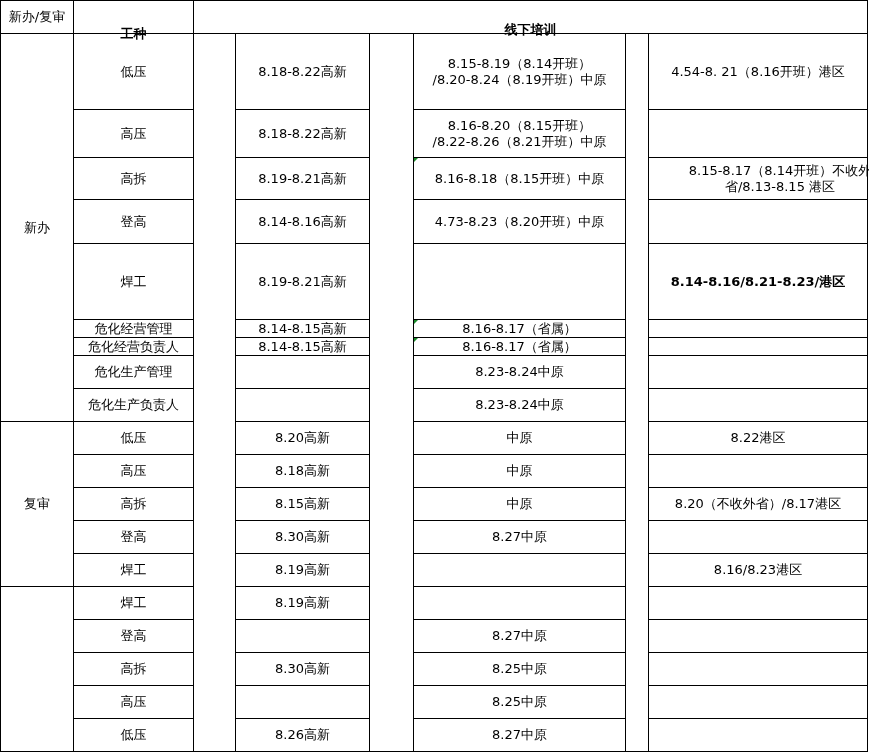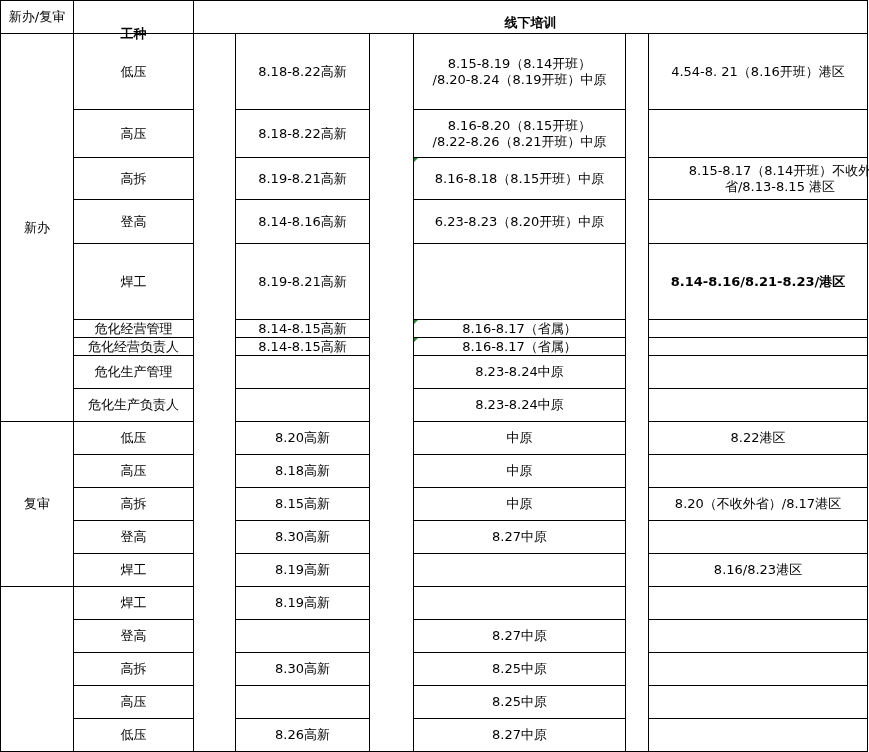--- a/index.html
+++ b/index.html
@@ -14,21 +14,21 @@
   .tight { font-size: 13px; line-height: 14px; }
   .mark { position: absolute; width: 0; height: 0; border-top: 4px solid #1a8a2a; border-right: 4px solid transparent; }
 </style>
 </head>
 <body>
 
 <div class="sheet">
 
   <div class="cell" style="left:1px;top:1px;width:72px;height:32px;">新办/复审</div>
   <div class="cell bold" style="left:74px;top:18px;width:119px;height:32px;">工种</div>
-  <div class="cell bold" style="left:194px;top:7px;width:673px;height:32px;">线下培训</div>
+  <div class="cell bold" style="left:194px;top:14px;width:673px;height:32px;">线下培训</div>
 
   <div class="cell" style="left:1px;top:34px;width:72px;height:387px;">新办</div>
   <div class="cell" style="left:1px;top:422px;width:72px;height:164px;">复审</div>
 
   <div id="rows">
       <div class="cell" style="left: 74px; top: 34px; width: 119px; height: 75px;">低压</div>
       <div class="cell" style="left: 236px; top: 34px; width: 133px; height: 75px;">8.18-8.22高新</div>
       <div class="cell" style="left: 414px; top: 34px; width: 211px; height: 75px;">8.15-8.19（8.14开班）
 /8.20-8.24（8.19开班）中原</div>
       <div class="cell" style="left: 649px; top: 34px; width: 218px; height: 75px;">4.54-8.  21（8.16开班）港区</div>
@@ -49,21 +49,21 @@
       <div class="cell" style="left: 236px; top: 158px; width: 133px; height: 41px;">8.19-8.21高新</div>
       <div class="cell" style="left: 414px; top: 158px; width: 211px; height: 41px;">8.16-8.18（8.15开班）中原</div>
       <div class="cell" style="left: 671px; top: 158px; width: 218px; height: 41px;">8.15-8.17（8.14开班）不收外
 省/8.13-8.15    港区</div>
       <div class="hline" style="left: 73px; width: 121px; top: 199px;"></div>
       <div class="hline" style="left: 235px; width: 135px; top: 199px;"></div>
       <div class="hline" style="left: 413px; width: 213px; top: 199px;"></div>
       <div class="hline" style="left: 648px; width: 220px; top: 199px;"></div>
       <div class="cell" style="left: 74px; top: 200px; width: 119px; height: 43px;">登高</div>
       <div class="cell" style="left: 236px; top: 200px; width: 133px; height: 43px;">8.14-8.16高新</div>
-      <div class="cell" style="left: 414px; top: 200px; width: 211px; height: 43px;">6.23-8.23（8.20开班）中原</div>
+      <div class="cell" style="left: 414px; top: 200px; width: 211px; height: 43px;">4.73-8.23（8.20开班）中原</div>
       <div class="cell" style="left: 649px; top: 200px; width: 218px; height: 43px;"></div>
       <div class="hline" style="left: 73px; width: 121px; top: 243px;"></div>
       <div class="hline" style="left: 235px; width: 135px; top: 243px;"></div>
       <div class="hline" style="left: 413px; width: 213px; top: 243px;"></div>
       <div class="hline" style="left: 648px; width: 220px; top: 243px;"></div>
       <div class="cell" style="left: 74px; top: 244px; width: 119px; height: 75px;">焊工</div>
       <div class="cell" style="left: 236px; top: 244px; width: 133px; height: 75px;">8.19-8.21高新</div>
       <div class="cell" style="left: 414px; top: 244px; width: 211px; height: 75px;"></div>
       <div class="cell" style="left: 649px; top: 244px; width: 218px; height: 75px; font-weight: bold;">8.14-8.16/8.21-8.23/港区</div>
       <div class="hline" style="left: 73px; width: 121px; top: 319px;"></div>

